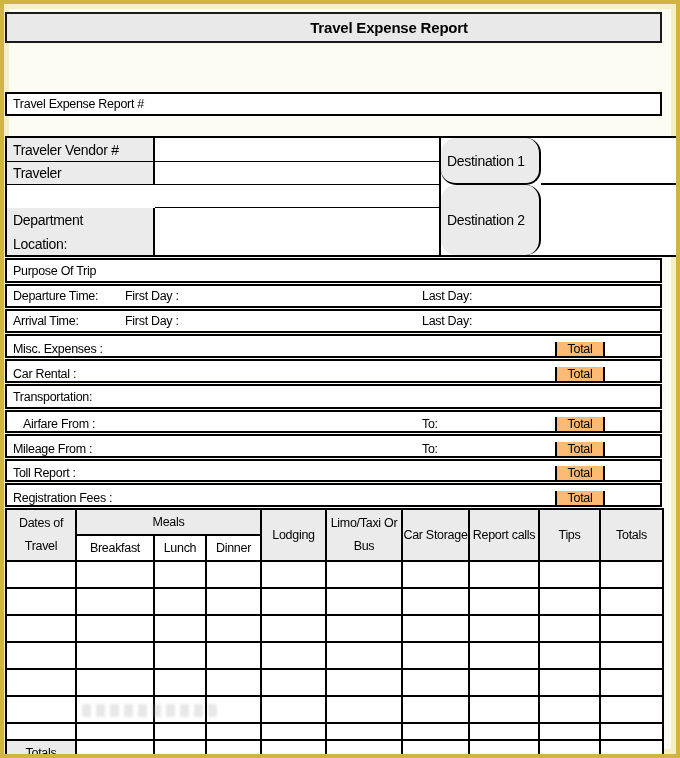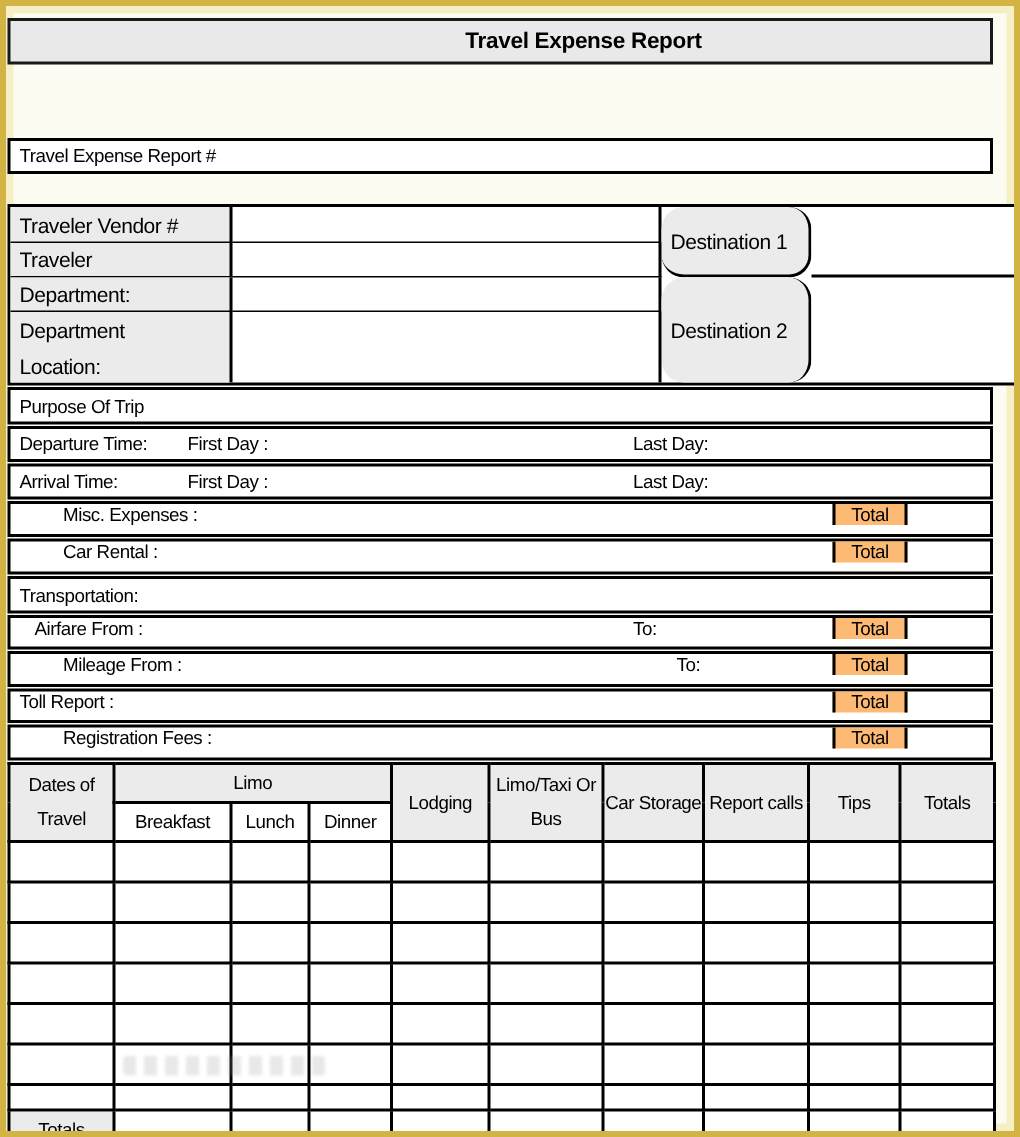--- a/index.html
+++ b/index.html
@@ -36,41 +36,41 @@
   .band{
     box-sizing:border-box;
     width:657px;
     border:2px solid #000;
     background:#fff;
     margin-bottom:1px;
     position:relative;
     font-size:12.5px;
   }
   .band .lbl{position:absolute;top:50%;transform:translateY(-50%);white-space:nowrap;letter-spacing:-0.3px;}
-  .h24{height:24px;padding-left:29px;} .h25{height:25px;} .h23{height:23px;}
+  .h24{height:24px;} .h25{height:25px;} .h23{height:23px;}
   .pad{padding-left:6px;display:flex;align-items:center;}
   
   .bandB{
     box-sizing:border-box;width:674px;margin-bottom:1px;
     border:2px solid #000;background:#fff;
     display:grid;
     grid-template-columns:148px 286px 100px 1fr;
     grid-template-rows:24px 23px 23px 47px;
     font-size:14px;
     margin-top:20px;
   }
   .bandB > div{box-sizing:border-box;display:flex;align-items:center;padding-left:6px;letter-spacing:-0.3px;}
   .gray{background:#ebebeb;}
   .br{border-right:2px solid #000;}
   .bb{border-bottom:1px solid #000;}
   .bb2{border-bottom:2px solid #000;}
   .dest{justify-content:flex-start;padding-left:10px;border-radius:15px;}
   .loc-wrap{display:inline-block;width:84px;line-height:24px;}
   
-  .tot-row{display:flex;align-items:flex-start;}
+  .tot-row{display:flex;align-items:flex-end;}
   .tot-row .text-part{flex:1;display:flex;align-items:center;padding-left:6px;}
   .tot-row .fill{flex:1;}
   .tot-cell{
     box-sizing:border-box;width:50px;background:#fdba74;
     border-left:2px solid #000;border-right:2px solid #000;
     display:flex;align-items:center;justify-content:center;letter-spacing:-0.3px;
   }
   .amt-cell{box-sizing:border-box;width:55px;background:#fff;}
   
   table.expense{
@@ -126,23 +126,20 @@
       <div class="gray br bb2 dest" style="grid-area:1/3/3/4;">
           <span>Destination 1</span>
         </div>
       <div class="bb2" style="grid-area:1/4/3/5;"></div>
 
       <div class="gray br bb" style="grid-area:2/1;">
           <span>Traveler</span>
         </div>
       <div class="br bb" style="grid-area:2/2;"></div>
 
-      <div class="gray br bb" style="grid-area:3/1;">
-          <span>Department:</span>
-        </div>
       <div class="br bb" style="grid-area:3/2;"></div>
       <div class="gray br dest" style="grid-area:3/3/5/4;">
           <span>Destination 2</span>
         </div>
       <div style="grid-area:3/4/5/5;"></div>
 
       <div class="gray br" style="grid-area:4/1;align-items:center;">
           <span class="loc-wrap">Department Location:</span>
         </div>
       <div class="br" style="grid-area:4/2;"></div>
@@ -247,21 +244,21 @@
         <col style="width:65px">
           <col style="width:76px">
           <col style="width:67px">
           <col style="width:70px">
         <col style="width:61px">
           <col style="width:63px">
       </colgroup>
       <thead>
         <tr>
           <th rowspan="2" class="hdr-gray two-line">Dates of Travel</th>
-          <th colspan="3" class="hdr-gray">Limo</th>
+          <th colspan="3" class="hdr-gray">Meals</th>
           <th rowspan="2" class="hdr-gray">Lodging</th>
           <th rowspan="2" class="hdr-gray two-line">Limo/Taxi Or Bus</th>
           <th rowspan="2" class="hdr-gray two-line">Car Storage</th>
           <th rowspan="2" class="hdr-gray two-line">Report calls</th>
           <th rowspan="2" class="hdr-gray">Tips</th>
           <th rowspan="2" class="hdr-gray">Totals</th>
         </tr>
         <tr>
           <th>Breakfast</th>
           <th>Lunch</th>

